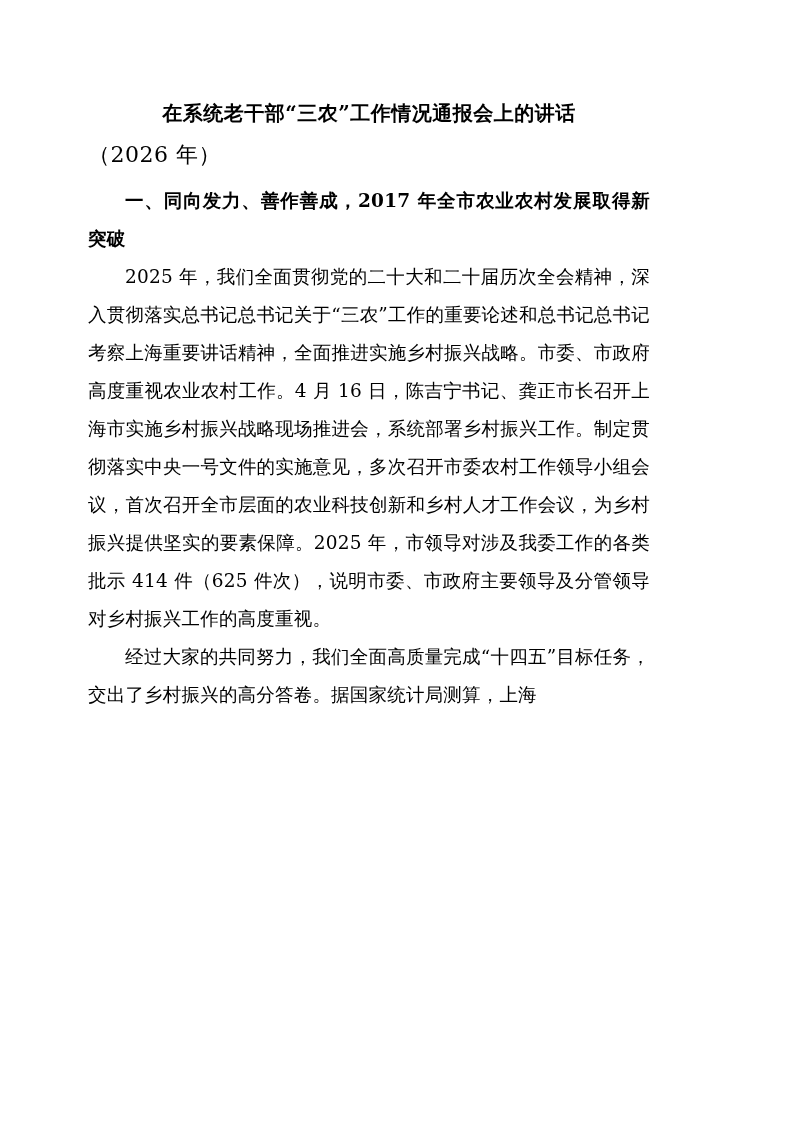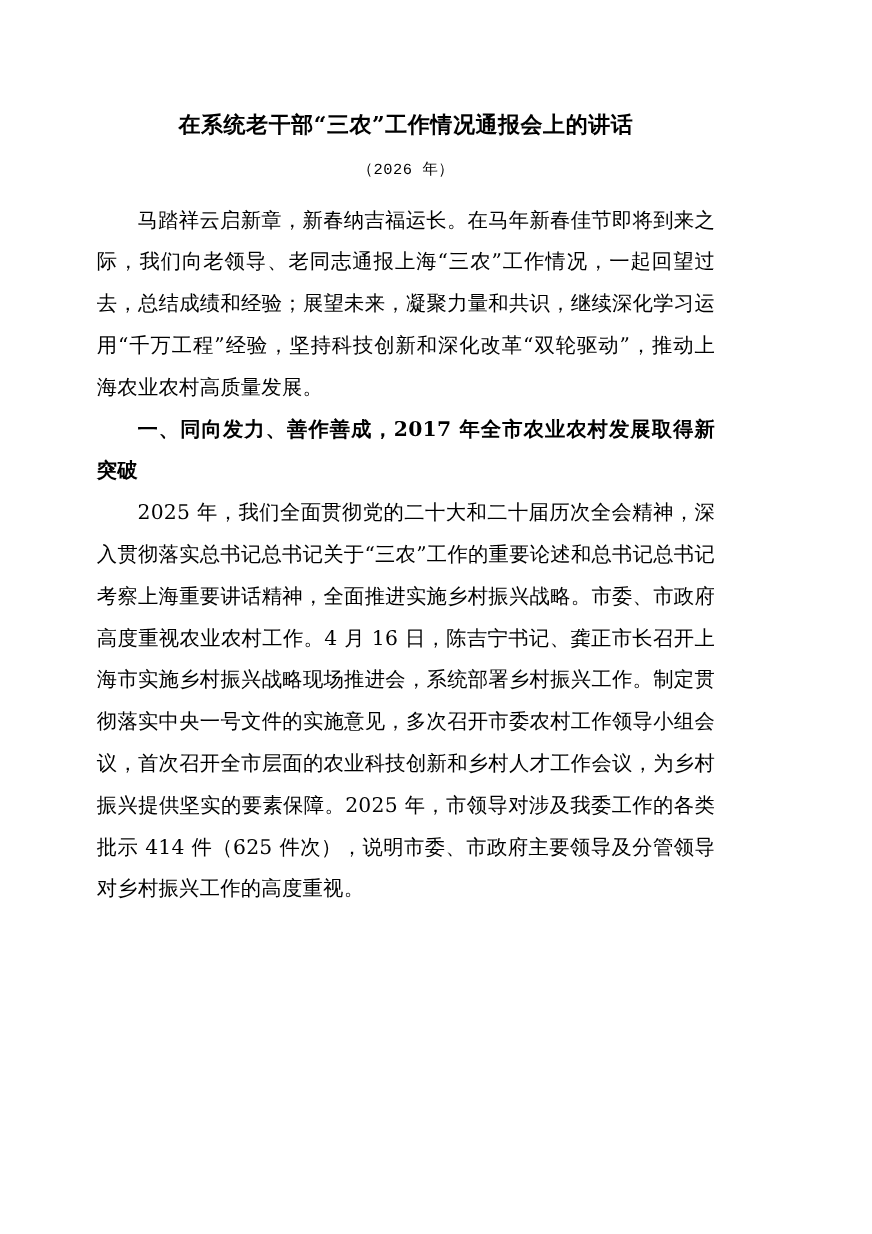--- a/index.html
+++ b/index.html
@@ -24,26 +24,24 @@
   }
   .doc-title {
     font-size: 20px;
     font-weight: bold;
     text-align: center;
     line-height: 34px;
     letter-spacing: 0.5px;
     margin: 0 0 8px 0;
   }
   .doc-subtitle {
-    font-size: 14px;
-    text-align: center;
+    font-size: 22px;
     line-height: 34px;
     margin: 0 0 10px 0;
     letter-spacing: 0.5px;
-    font-family: Liberation Mono, monospace;
   }
   p.body-para {
     font-size: 18.5px;
     line-height: 38px;
     text-align: justify;
     text-justify: inter-ideograph;
     margin: 0;
     text-indent: 2em;
     letter-spacing: 0.2px;
   }
@@ -60,20 +58,20 @@
 </style>
 </head>
 <body>
 
 <div class="page">
 
   <h1 class="doc-title">在系统老干部“三农”工作情况通报会上的讲话</h1>
 
   <div class="doc-subtitle">（2026 年）</div>
 
-  <p class="body-para">马踏祥云启新章，新春纳吉福运长。在马年新春佳节即将到来之际，我们向老领导、老同志通报上海“三农”工作情况，一起回望过去，总结成绩和经验；展望未来，凝聚力量和共识，继续深化学习运用“千万工程”经验，坚持科技创新和深化改革“双轮驱动”，推动上海农业农村高质量发展。</p>
 
   <p class="heading-para">一、同向发力、善作善成，2017 年全市农业农村发展取得新突破</p>
 
   <p class="body-para">2025 年，我们全面贯彻党的二十大和二十届历次全会精神，深入贯彻落实总书记总书记关于“三农”工作的重要论述和总书记总书记考察上海重要讲话精神，全面推进实施乡村振兴战略。市委、市政府高度重视农业农村工作。4 月 16 日，陈吉宁书记、龚正市长召开上海市实施乡村振兴战略现场推进会，系统部署乡村振兴工作。制定贯彻落实中央一号文件的实施意见，多次召开市委农村工作领导小组会议，首次召开全市层面的农业科技创新和乡村人才工作会议，为乡村振兴提供坚实的要素保障。2025 年，市领导对涉及我委工作的各类批示 414 件（625 件次），说明市委、市政府主要领导及分管领导对乡村振兴工作的高度重视。</p>
 
+  <p class="body-para">经过大家的共同努力，我们全面高质量完成“十四五”目标任务，交出了乡村振兴的高分答卷。据国家统计局测算，上海</p>
 
 </div>
 
 </body></html>

